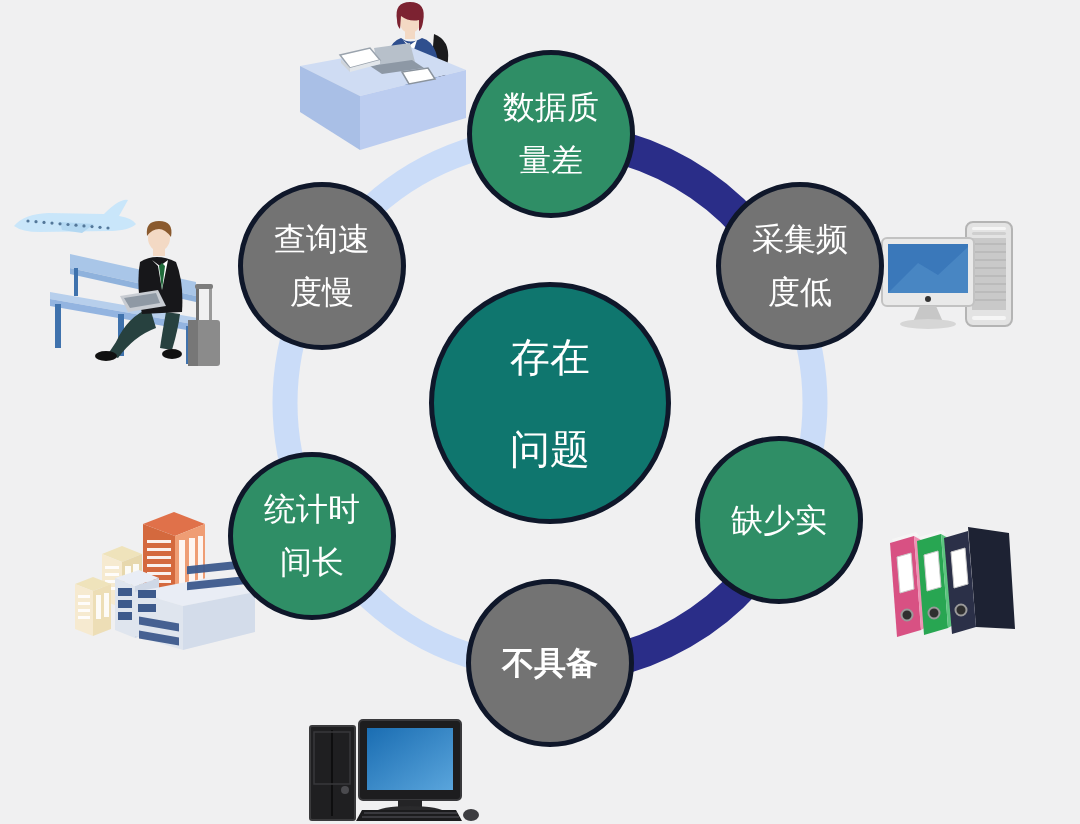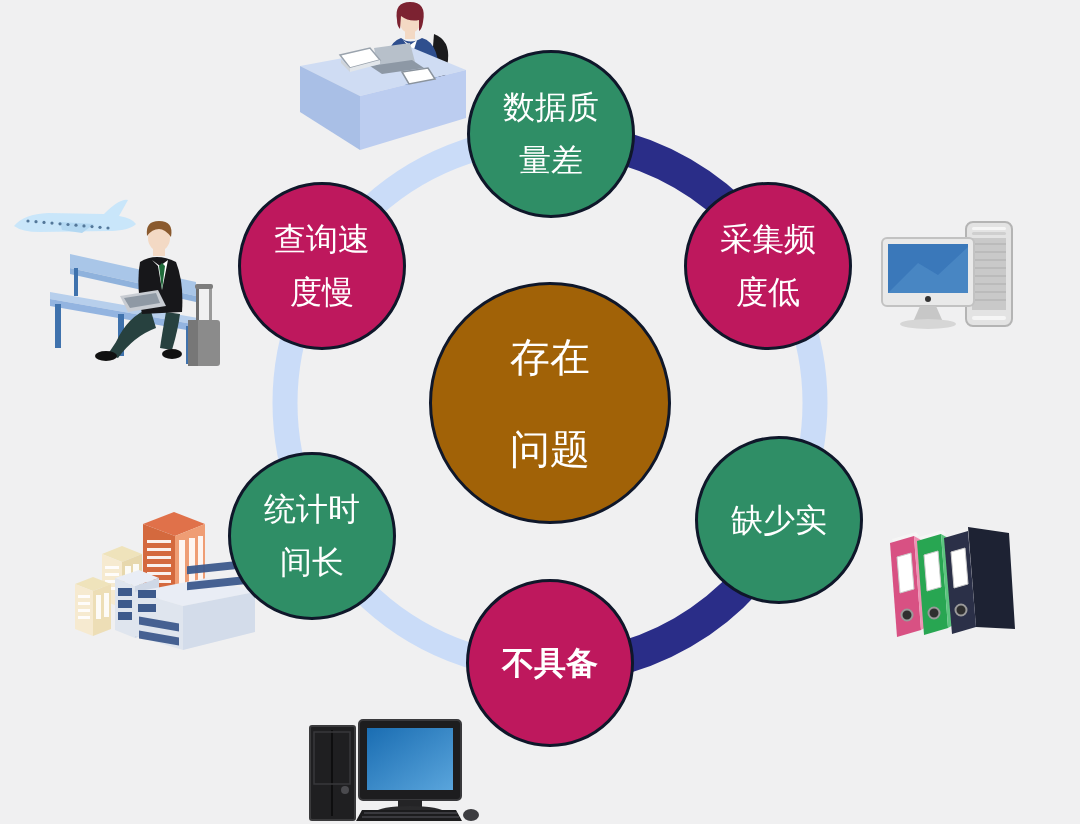--- a/index.html
+++ b/index.html
@@ -1,31 +1,31 @@
 <!DOCTYPE html>
 <html><head>
 <meta charset="utf-8">
 <style>
   html,body{margin:0;padding:0;}
   body{font-family:"Liberation Sans","DejaVu Sans",sans-serif;}
   .canvas{position:relative;width:1080px;height:824px;background:#f0f0f1;overflow:hidden;}
   .ring-svg,.illus{position:absolute;}
   .node{
-    position:absolute;border-radius:50%;border:3px solid #0f172a;box-sizing:border-box;
+    position:absolute;border-radius:50%;border:5px solid #0f172a;box-sizing:border-box;
     display:flex;flex-direction:column;align-items:center;justify-content:center;
     color:#ffffff;text-align:center;
   }
   .satellite{width:168px;height:168px;font-size:32px;}
   .satellite .line{line-height:53px;height:53px;white-space:nowrap;}
-  .center-node{width:242px;height:242px;font-size:40px;background:#a16207;row-gap:50px;}
+  .center-node{width:242px;height:242px;font-size:40px;background:#0f766e;row-gap:50px;}
   .center-node .line{line-height:42px;height:42px;white-space:nowrap;}
   .green{background:#2f8e66;}
-  .purple{background:#be185d;}
+  .purple{background:#737373;}
   .n-top{left:467px;top:50px;}
-  .n-topright{left:684px;top:182px;justify-content:center;}
+  .n-topright{left:716px;top:182px;justify-content:center;}
   .n-bottomright{left:695px;top:436px;}
   .n-bottom{left:466px;top:579px;font-weight:bold;}
   .n-bottomleft{left:228px;top:452px;}
   .n-topleft{left:238px;top:182px;}
   .n-center{left:429px;top:282px;}
 </style>
 </head>
 <body>
 
 <div class="canvas">

